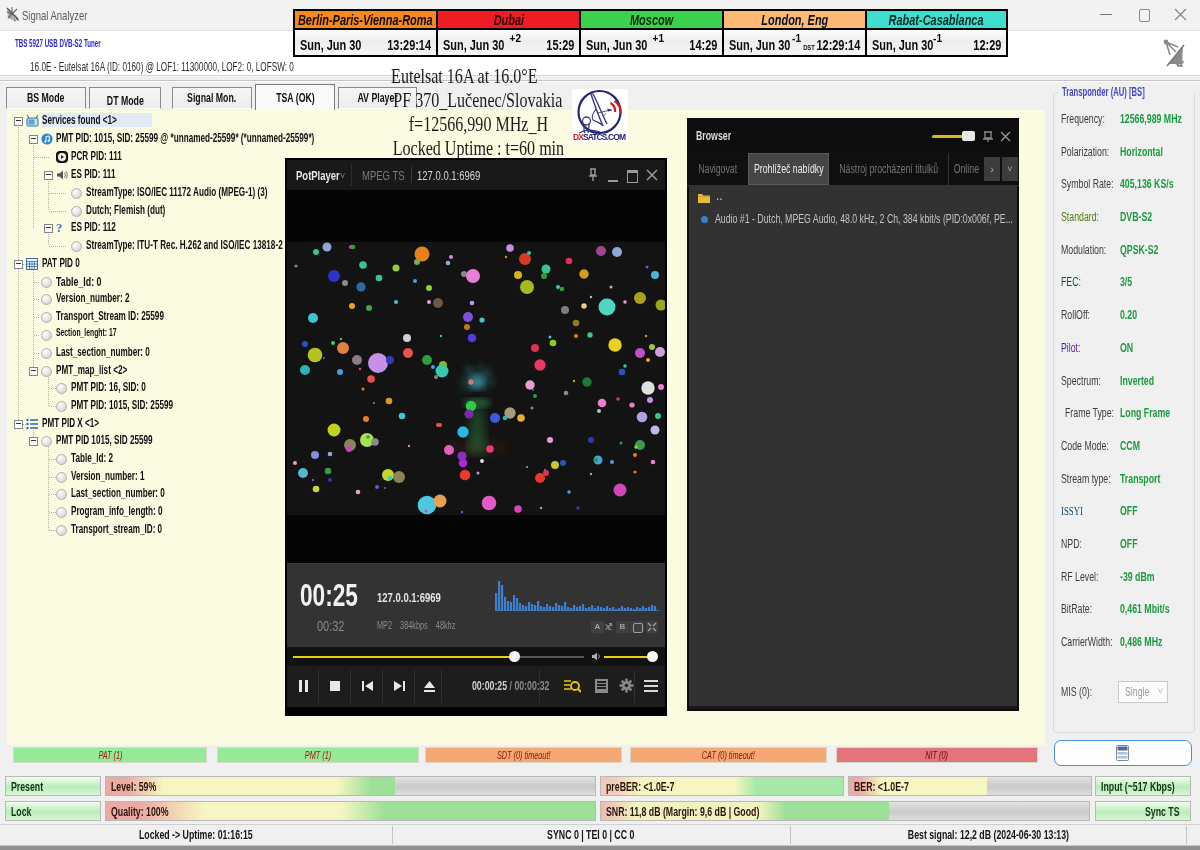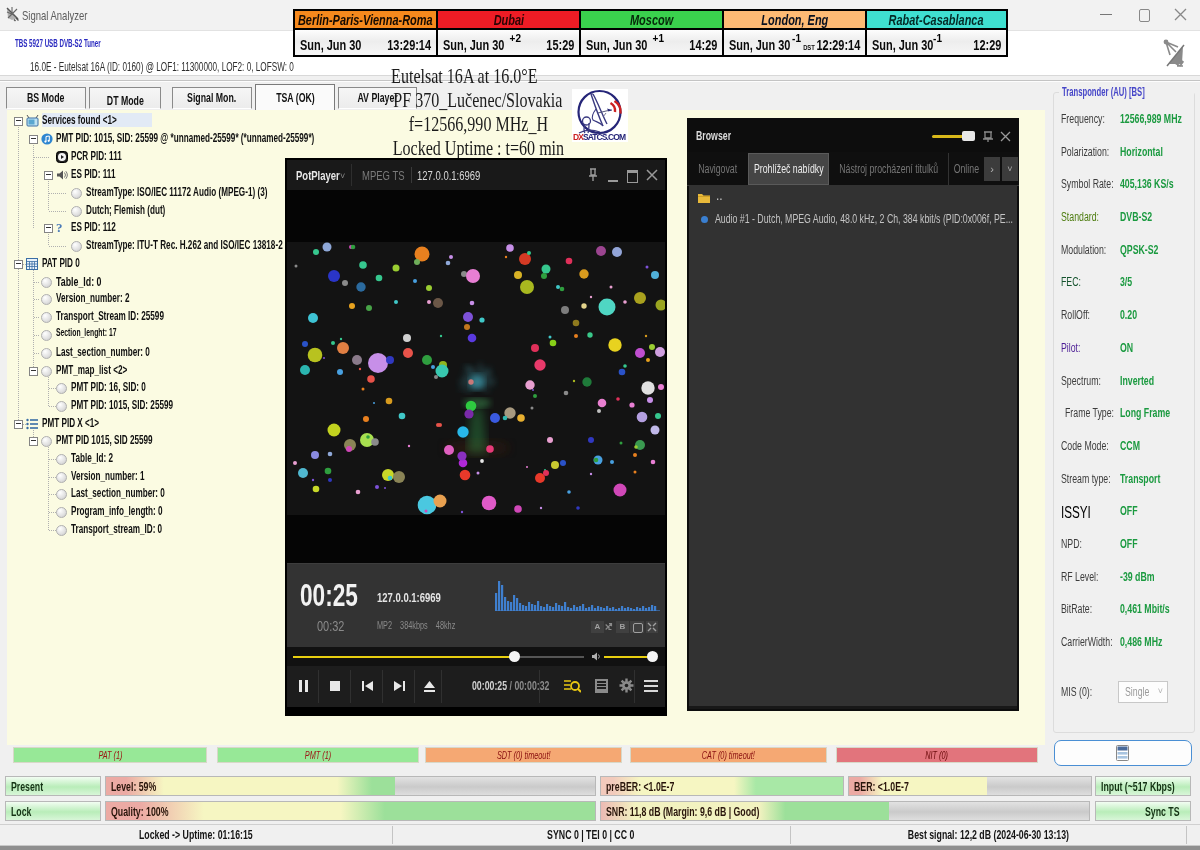--- a/index.html
+++ b/index.html
@@ -653,21 +653,21 @@
     <div class="ab" style="left:1061px;top:341px;font-size:12px;color:#4c1d95;"><span class="tx">Pilot:</span></div>
     <div class="ab" style="left:1120px;top:341px;font-size:12px;font-weight:bold;color:#1b9a40;"><span class="tx">ON</span></div>
     <div class="ab" style="left:1061px;top:374px;font-size:12px;color:#3c3c3c;"><span class="tx">Spectrum:</span></div>
     <div class="ab" style="left:1120px;top:374px;font-size:12px;font-weight:bold;color:#1b9a40;"><span class="tx">Inverted</span></div>
     <div class="ab" style="left:1065px;top:406px;font-size:12px;color:#3c3c3c;"><span class="tx">Frame Type:</span></div>
     <div class="ab" style="left:1120px;top:406px;font-size:12px;font-weight:bold;color:#1b9a40;"><span class="tx">Long Frame</span></div>
     <div class="ab" style="left:1061px;top:439px;font-size:12px;color:#3c3c3c;"><span class="tx">Code Mode:</span></div>
     <div class="ab" style="left:1120px;top:439px;font-size:12px;font-weight:bold;color:#1b9a40;"><span class="tx">CCM</span></div>
     <div class="ab" style="left:1061px;top:472px;font-size:12px;color:#3c3c3c;"><span class="tx">Stream type:</span></div>
     <div class="ab" style="left:1120px;top:472px;font-size:12px;font-weight:bold;color:#1b9a40;"><span class="tx">Transport</span></div>
-    <div class="ab" style="left:1061px;top:504px;font-size:16px;color:#000000;"><span class="tx">ISSYI</span></div>
+    <div class="ab" style="left:1061px;top:504px;font-size:12px;color:#0c4a6e;font-family:Liberation Serif, serif;"><span class="tx">ISSYI</span></div>
     <div class="ab" style="left:1120px;top:504px;font-size:12px;font-weight:bold;color:#1b9a40;"><span class="tx">OFF</span></div>
     <div class="ab" style="left:1061px;top:537px;font-size:12px;color:#3c3c3c;"><span class="tx">NPD:</span></div>
     <div class="ab" style="left:1120px;top:537px;font-size:12px;font-weight:bold;color:#1b9a40;"><span class="tx">OFF</span></div>
     <div class="ab" style="left:1061px;top:570px;font-size:12px;color:#3c3c3c;"><span class="tx">RF Level:</span></div>
     <div class="ab" style="left:1120px;top:570px;font-size:12px;font-weight:bold;color:#1b9a40;"><span class="tx">-39 dBm</span></div>
     <div class="ab" style="left:1061px;top:602px;font-size:12px;color:#3c3c3c;"><span class="tx">BitRate:</span></div>
     <div class="ab" style="left:1120px;top:602px;font-size:12px;font-weight:bold;color:#1b9a40;"><span class="tx">0,461 Mbit/s</span></div>
     <div class="ab" style="left:1061px;top:635px;font-size:12px;color:#3c3c3c;"><span class="tx">CarrierWidth:</span></div>
     <div class="ab" style="left:1120px;top:635px;font-size:12px;font-weight:bold;color:#1b9a40;"><span class="tx">0,486 MHz</span></div>
     <div class="ab" style="left:1061px;top:685px;font-size:12px;color:#3c3c3c;"><span class="tx">MIS (0):</span></div>

